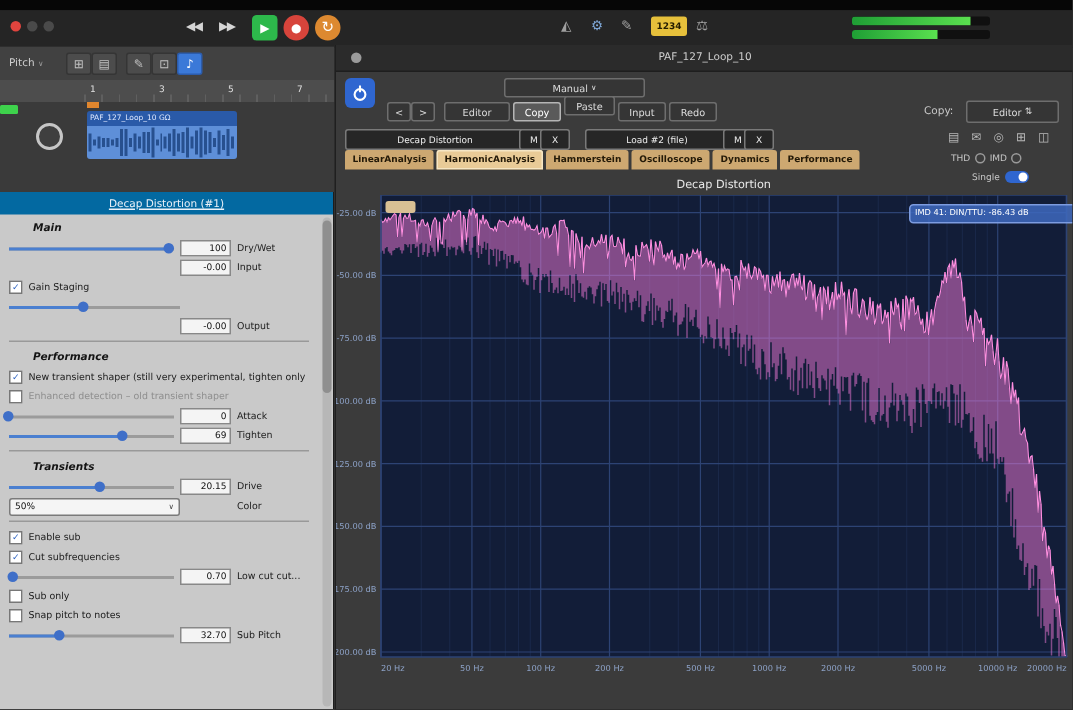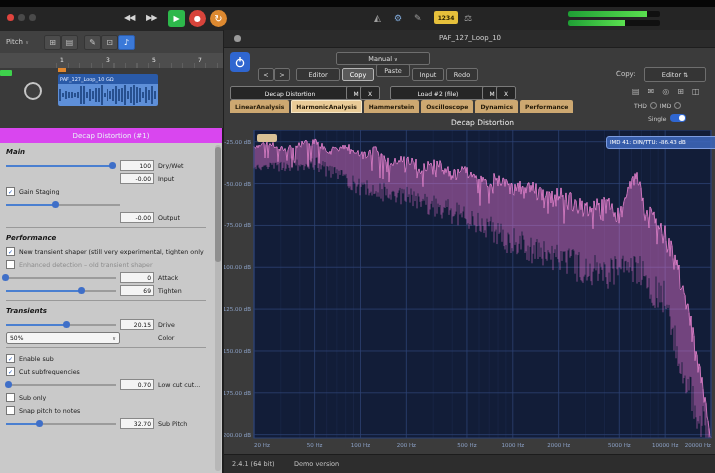--- a/index.html
+++ b/index.html
@@ -34,24 +34,24 @@
         background:repeating-linear-gradient(90deg,#5f5f5f 0 1px,transparent 1px 11.5px);}
   .ruler .rnum{position:absolute;top:3px;font-size:6px;color:#e0e0e0;}
   .trackarea{left:0;top:68px;width:223px;height:60px;background:#3a3a3a;}
   .clip-head{background:#2a5aa8;color:#dfe9ff;font-size:5px;line-height:10px;padding:0 2px;
              white-space:nowrap;overflow:hidden;border-radius:2px 2px 0 0;}
   .clip-wave{background:#5e8fd8;display:flex;align-items:center;padding:0 1px;overflow:hidden;border-radius:0 0 2px 2px;}
   .clip-wave span{display:inline-block;width:2px;margin-right:1px;background:#27508f;}
   .knob-circ{width:14px;height:14px;border:2px solid #c6c6c6;border-radius:50%;background:#3f3f3f;}
   
   .pwin{left:0;top:128px;width:222px;height:345px;background:#c9c9c9;border-right:1px solid #1d1d1d;}
-  .pwin-title{position:absolute;left:0;top:0;width:100%;height:15px;background:#d946ef;color:#eaf1f8;
-              font-size:7px;display:flex;align-items:center;justify-content:center;}
+  .pwin-title{position:absolute;left:0;top:0;width:100%;height:15px;background:#0369a1;color:#eaf1f8;
+              font-size:7px;display:flex;align-items:center;justify-content:center;text-decoration:underline;}
   .pwin-body{position:absolute;left:0;top:15px;width:212px;bottom:0;padding-top:3px;overflow:hidden;}
-  .pw-section{font-size:7px;font-weight:bold;font-style:italic;color:#141414;padding:2px 6px 1px;height:10px;}
+  .pw-section{font-size:7px;font-weight:bold;font-style:italic;color:#141414;padding:2px 22px 1px;height:10px;}
   .pw-divider{border-top:1px solid #999;margin:3px 6px 4px;}
   .pw-row{display:flex;align-items:center;gap:4px;height:13px;padding:0 6px;}
   .slider{flex:1;position:relative;height:9px;}
   .slider .track{position:absolute;left:0;right:0;top:4px;height:1.5px;background:#9b9b9b;}
   .slider .fill{position:absolute;left:0;top:4px;height:1.5px;background:#4a7fd0;}
   .slider .knob{position:absolute;top:1px;width:7px;height:7px;border-radius:50%;background:#3f6fc8;}
   .valbox{width:30px;height:9px;background:#f4f4f4;border:1px solid #888;font-size:6px;color:#111;
           display:flex;align-items:center;justify-content:flex-end;padding-right:2px;flex:none;}
   .plabel{width:48px;font-size:6.3px;color:#1c1c1c;white-space:nowrap;overflow:hidden;flex:none;}
   .chk{width:7px;height:7px;background:#fff;border:1px solid #777;font-size:6px;line-height:7px;
@@ -440,19 +440,15 @@
         <line x1="30" y1="304.65217391304344" x2="487" y2="304.65217391304344" stroke="#2d4374" stroke-width="0.8"></line>
         <text x="27" y="306.65217391304344" text-anchor="end" font-size="5.5" fill="#8ca1c6">-200.00 dB</text>
         <path d="M30.0 16.5L30.0 38.3M31.0 18.2L31.0 37.2M32.0 17.7L32.0 39.2M33.0 15.6L33.0 35.5M34.0 17.9L34.0 34.7M35.0 15.1L35.0 37.6M36.0 16.5L36.0 38.8M37.0 15.2L37.0 40.2M38.0 13.7L38.0 37.1M39.0 12.5L39.0 36.6M40.0 13.2L40.0 35.4M41.0 28.0L41.0 35.5M42.0 14.8L42.0 34.9M43.0 12.1L43.0 36.8M44.0 28.1L44.0 39.0M45.0 15.4L45.0 37.0M46.0 13.5L46.0 32.7M47.0 15.5L47.0 33.2M48.0 15.5L48.0 34.8M49.0 12.5L49.0 32.8M50.0 17.6L50.0 38.7M51.0 17.4L51.0 32.9M52.0 17.3L52.0 32.6M53.0 16.8L53.0 35.3M54.0 31.8L54.0 34.3M55.0 19.0L55.0 41.4M56.0 20.8L56.0 32.9M57.0 16.8L57.0 31.9M58.0 16.5L58.0 40.0M59.0 20.0L59.0 38.0M60.0 20.7L60.0 32.5M61.0 18.5L61.0 41.1M62.0 22.1L62.0 38.7M63.0 30.6L63.0 33.7M64.0 20.2L64.0 35.1M65.0 16.9L65.0 37.8M66.0 15.2L66.0 40.9M67.0 17.2L67.0 28.5M68.0 37.2L68.0 38.2M69.0 17.9L69.0 29.9M70.0 31.8L70.0 32.8M71.0 32.3L71.0 33.4M72.0 15.9L72.0 35.4M73.0 17.7L73.0 29.6M74.0 15.8L74.0 40.7M75.0 12.7L75.0 34.9M76.0 16.1L76.0 36.4M77.0 17.3L77.0 34.4M78.0 11.1L78.0 35.2M79.0 14.2L79.0 34.9M80.0 13.3L80.0 40.1M81.0 10.8L81.0 36.3M82.0 10.3L82.0 33.9M83.0 11.2L83.0 34.8M84.0 36.6L84.0 37.6M85.0 13.4L85.0 38.8M86.0 16.1L86.0 29.9M87.0 31.6L87.0 33.4M88.0 15.8L88.0 28.4M89.0 9.6L89.0 37.5M90.0 14.0L90.0 39.8M91.0 9.1L91.0 35.1M92.0 9.6L92.0 27.8M93.0 14.6L93.0 27.4M94.0 12.1L94.0 38.1M95.0 33.3L95.0 42.0M96.0 16.7L96.0 33.8M97.0 18.6L97.0 39.4M98.0 13.3L98.0 35.3M99.0 19.6L99.0 31.2M100.0 16.5L100.0 36.5M101.0 18.0L101.0 32.1M102.0 21.0L102.0 46.5M103.0 22.5L103.0 36.0M104.0 22.3L104.0 36.7M105.0 23.8L105.0 40.6M106.0 21.2L106.0 35.8M107.0 24.5L107.0 47.7M108.0 18.9L108.0 36.4M109.0 16.8L109.0 44.1M110.0 18.1L110.0 37.3M111.0 17.4L111.0 37.1M112.0 17.8L112.0 43.2M113.0 18.6L113.0 39.3M114.0 20.6L114.0 49.0M115.0 21.0L115.0 40.7M116.0 17.2L116.0 44.9M117.0 16.9L117.0 40.0M118.0 18.6L118.0 40.2M119.0 15.1L119.0 45.9M120.0 19.2L120.0 44.3M121.0 15.2L121.0 45.4M122.0 18.5L122.0 43.9M123.0 17.1L123.0 48.2M124.0 20.7L124.0 56.3M125.0 14.4L125.0 58.2M126.0 24.0L126.0 56.4M127.0 19.3L127.0 59.7M128.0 21.3L128.0 60.2M129.0 20.1L129.0 45.6M130.0 23.0L130.0 51.7M131.0 22.8L131.0 53.2M132.0 23.5L132.0 63.2M133.0 22.6L133.0 56.6M134.0 20.5L134.0 54.5M135.0 26.1L135.0 48.7M136.0 25.5L136.0 65.3M137.0 24.4L137.0 56.9M138.0 21.7L138.0 52.7M139.0 29.1L139.0 54.8M140.0 22.0L140.0 52.6M141.0 22.0L141.0 54.3M142.0 28.3L142.0 64.7M143.0 27.1L143.0 50.3M144.0 26.1L144.0 58.6M145.0 21.3L145.0 65.4M146.0 19.9L146.0 63.1M147.0 25.1L147.0 61.7M148.0 40.8L148.0 65.5M149.0 17.4L149.0 55.1M150.0 16.8L150.0 64.0M151.0 17.1L151.0 63.6M152.0 16.7L152.0 61.2M153.0 21.4L153.0 66.7M154.0 21.7L154.0 62.4M155.0 26.7L155.0 66.7M156.0 48.1L156.0 53.3M157.0 23.7L157.0 68.6M158.0 24.1L158.0 59.1M159.0 49.1L159.0 71.4M160.0 25.6L160.0 52.9M161.0 29.4L161.0 56.9M162.0 32.1L162.0 65.4M163.0 42.1L163.0 58.8M164.0 27.9L164.0 67.6M165.0 52.1L165.0 68.5M166.0 35.5L166.0 64.5M167.0 33.3L167.0 69.7M168.0 34.2L168.0 61.8M169.0 35.8L169.0 60.8M170.0 32.5L170.0 61.7M171.0 28.2L171.0 66.2M172.0 33.2L172.0 72.4M173.0 34.2L173.0 67.5M174.0 32.6L174.0 62.9M175.0 30.4L175.0 60.4M176.0 32.1L176.0 57.9M177.0 26.2L177.0 74.3M178.0 31.7L178.0 58.8M179.0 31.6L179.0 63.4M180.0 26.6L180.0 59.4M181.0 42.4L181.0 70.7M182.0 37.4L182.0 71.8M183.0 28.2L183.0 56.9M184.0 26.9L184.0 67.0M185.0 34.1L185.0 64.3M186.0 34.5L186.0 72.6M187.0 34.0L187.0 58.5M188.0 28.0L188.0 64.8M189.0 31.3L189.0 76.1M190.0 32.6L190.0 61.4M191.0 39.4L191.0 71.1M192.0 29.1L192.0 65.9M193.0 48.1L193.0 78.4M194.0 41.6L194.0 63.4M195.0 38.9L195.0 66.5M196.0 43.0L196.0 71.8M197.0 43.6L197.0 76.9M198.0 40.7L198.0 71.2M199.0 56.8L199.0 68.9M200.0 33.5L200.0 70.7M201.0 39.9L201.0 63.9M202.0 40.7L202.0 74.8M203.0 40.7L203.0 66.8M204.0 31.3L204.0 84.2M205.0 35.1L205.0 84.7M206.0 34.2L206.0 79.5M207.0 33.1L207.0 73.8M208.0 36.3L208.0 70.9M209.0 44.5L209.0 77.4M210.0 29.7L210.0 65.6M211.0 40.0L211.0 86.6M212.0 47.1L212.0 68.6M213.0 31.0L213.0 83.7M214.0 35.2L214.0 73.6M215.0 37.2L215.0 77.1M216.0 30.6L216.0 75.0M217.0 33.4L217.0 84.7M218.0 41.4L218.0 88.5M219.0 40.0L219.0 82.6M220.0 44.4L220.0 77.2M221.0 38.5L221.0 78.0M222.0 42.8L222.0 70.5M223.0 39.0L223.0 77.0M224.0 36.6L224.0 69.2M225.0 46.4L225.0 84.9M226.0 41.0L226.0 80.3M227.0 49.8L227.0 78.4M228.0 45.5L228.0 93.8M229.0 48.3L229.0 86.5M230.0 39.5L230.0 86.1M231.0 39.8L231.0 84.4M232.0 50.0L232.0 81.6M233.0 47.4L233.0 72.6M234.0 39.0L234.0 95.3M235.0 42.8L235.0 74.8M236.0 41.8L236.0 84.5M237.0 40.9L237.0 83.1M238.0 36.5L238.0 87.4M239.0 38.9L239.0 81.5M240.0 38.9L240.0 76.5M241.0 36.5L241.0 88.2M242.0 43.1L242.0 89.2M243.0 37.4L243.0 94.6M244.0 48.1L244.0 93.1M245.0 46.5L245.0 98.8M246.0 45.4L246.0 94.1M247.0 42.0L247.0 95.6M248.0 47.2L248.0 81.0M249.0 44.6L249.0 86.3M250.0 44.0L250.0 94.9M251.0 47.9L251.0 95.3M252.0 45.6L252.0 102.3M253.0 49.5L253.0 96.2M254.0 63.2L254.0 82.9M255.0 49.0L255.0 95.6M256.0 75.7L256.0 100.9M257.0 45.9L257.0 102.1M258.0 51.8L258.0 88.4M259.0 47.2L259.0 95.9M260.0 50.4L260.0 103.0M261.0 49.2L261.0 100.3M262.0 49.7L262.0 107.4M263.0 56.6L263.0 88.6M264.0 56.5L264.0 92.0M265.0 73.5L265.0 96.2M266.0 54.4L266.0 91.3M267.0 54.1L267.0 86.7M268.0 57.2L268.0 101.6M269.0 63.4L269.0 92.3M270.0 43.4L270.0 112.6M271.0 47.5L271.0 101.5M272.0 50.3L272.0 99.6M273.0 48.2L273.0 114.1M274.0 56.1L274.0 93.1M275.0 45.7L275.0 103.9M276.0 53.3L276.0 102.5M277.0 55.7L277.0 93.7M278.0 53.4L278.0 111.8M279.0 47.9L279.0 99.6M280.0 48.8L280.0 116.1M281.0 56.6L281.0 119.5M282.0 49.2L282.0 115.1M283.0 50.8L283.0 123.0M284.0 55.1L284.0 102.6M285.0 53.7L285.0 104.4M286.0 64.0L286.0 112.9M287.0 53.5L287.0 123.0M288.0 53.5L288.0 118.2M289.0 64.2L289.0 121.3M290.0 65.3L290.0 98.2M291.0 54.2L291.0 114.9M292.0 61.0L292.0 112.2M293.0 57.1L293.0 124.2M294.0 52.9L294.0 122.7M295.0 61.8L295.0 113.8M296.0 51.1L296.0 105.8M297.0 64.2L297.0 119.5M298.0 56.7L298.0 101.5M299.0 56.4L299.0 105.5M300.0 68.5L300.0 109.7M301.0 57.5L301.0 123.0M302.0 63.2L302.0 121.3M303.0 56.4L303.0 129.9M304.0 53.1L304.0 115.6M305.0 52.7L305.0 130.8M306.0 62.2L306.0 116.9M307.0 55.3L307.0 107.7M308.0 60.7L308.0 133.3M309.0 52.0L309.0 123.7M310.0 60.9L310.0 115.2M311.0 63.5L311.0 128.9M312.0 53.5L312.0 112.1M313.0 70.2L313.0 109.1M314.0 67.8L314.0 129.0M315.0 59.0L315.0 112.6M316.0 57.2L316.0 126.9M317.0 58.5L317.0 117.6M318.0 70.3L318.0 128.7M319.0 59.6L319.0 135.4M320.0 78.1L320.0 111.2M321.0 68.1L321.0 122.0M322.0 65.8L322.0 128.9M323.0 61.4L323.0 130.7M324.0 83.7L324.0 120.2M325.0 61.6L325.0 122.3M326.0 63.4L326.0 123.6M327.0 73.0L327.0 129.7M328.0 61.0L328.0 115.9M329.0 76.8L329.0 140.1M330.0 70.1L330.0 123.0M331.0 64.7L331.0 119.3M332.0 76.4L332.0 127.1M333.0 58.1L333.0 114.8M334.0 70.3L334.0 129.1M335.0 66.4L335.0 132.4M336.0 68.5L336.0 139.9M337.0 57.9L337.0 121.0M338.0 66.8L338.0 130.9M339.0 65.2L339.0 121.4M340.0 93.6L340.0 121.7M341.0 69.9L341.0 121.3M342.0 62.9L342.0 132.5M343.0 75.1L343.0 143.8M344.0 79.8L344.0 120.4M345.0 65.2L345.0 118.5M346.0 62.5L346.0 127.7M347.0 62.9L347.0 126.0M348.0 79.5L348.0 120.1M349.0 81.3L349.0 119.0M350.0 76.1L350.0 120.6M351.0 69.5L351.0 143.7M352.0 70.9L352.0 124.5M353.0 79.3L353.0 151.7M354.0 83.5L354.0 125.1M355.0 79.7L355.0 122.1M356.0 68.2L356.0 147.2M357.0 79.8L357.0 150.2M358.0 70.8L358.0 151.4M359.0 86.5L359.0 152.9M360.0 82.4L360.0 146.6M361.0 73.4L361.0 144.7M362.0 75.6L362.0 128.7M363.0 72.4L363.0 150.5M364.0 86.2L364.0 147.0M365.0 83.8L365.0 146.0M366.0 76.6L366.0 133.6M367.0 82.3L367.0 151.2M368.0 78.0L368.0 155.2M369.0 98.9L369.0 141.7M370.0 70.9L370.0 138.5M371.0 77.7L371.0 125.1M372.0 80.2L372.0 140.4M373.0 68.6L373.0 132.3M374.0 75.1L374.0 150.9M375.0 73.0L375.0 143.8M376.0 84.8L376.0 133.4M377.0 89.8L377.0 136.8M378.0 69.3L378.0 139.9M379.0 90.9L379.0 150.8M380.0 67.2L380.0 132.3M381.0 69.9L381.0 134.4M382.0 83.5L382.0 147.2M383.0 69.4L383.0 154.0M384.0 71.2L384.0 158.7M385.0 68.1L385.0 142.6M386.0 79.6L386.0 151.9M387.0 78.5L387.0 128.4M388.0 73.6L388.0 129.9M389.0 81.8L389.0 138.6M390.0 86.8L390.0 154.6M391.0 82.5L391.0 126.2M392.0 91.7L392.0 129.1M393.0 91.1L393.0 139.3M394.0 77.9L394.0 145.3M395.0 93.3L395.0 137.4M396.0 83.3L396.0 137.5M397.0 76.2L397.0 139.3M398.0 87.2L398.0 128.8M399.0 76.9L399.0 125.7M400.0 71.5L400.0 142.4M401.0 67.5L401.0 131.3M402.0 68.3L402.0 130.8M403.0 64.2L403.0 140.4M404.0 57.2L404.0 132.1M405.0 58.5L405.0 142.5M406.0 51.3L406.0 137.1M407.0 58.7L407.0 128.1M408.0 48.4L408.0 141.1M409.0 46.3L409.0 152.0M410.0 55.4L410.0 126.1M411.0 43.6L411.0 126.7M412.0 49.1L412.0 132.4M413.0 42.4L413.0 153.6M414.0 54.9L414.0 133.2M415.0 54.9L415.0 152.0M416.0 51.7L416.0 126.1M417.0 57.8L417.0 155.2M418.0 70.9L418.0 149.8M419.0 67.9L419.0 131.1M420.0 83.4L420.0 146.0M421.0 90.7L421.0 146.4M422.0 84.8L422.0 145.3M423.0 80.2L423.0 158.4M424.0 87.2L424.0 157.3M425.0 98.0L425.0 148.2M426.0 76.9L426.0 168.8M427.0 78.6L427.0 164.6M428.0 82.8L428.0 172.8M429.0 84.9L429.0 175.8M430.0 81.9L430.0 175.2M431.0 93.3L431.0 177.9M432.0 88.6L432.0 146.5M433.0 114.2L433.0 168.1M434.0 95.5L434.0 177.5M435.0 99.4L435.0 152.6M436.0 97.5L436.0 172.4M437.0 93.2L437.0 155.7M438.0 104.1L438.0 172.3M439.0 113.3L439.0 182.3M440.0 105.5L440.0 150.8M441.0 95.6L441.0 175.9M442.0 110.8L442.0 179.1M443.0 122.5L443.0 174.7M444.0 118.9L444.0 177.9M445.0 108.2L445.0 174.9M446.0 126.4L446.0 186.4M447.0 110.8L447.0 204.9M448.0 115.6L448.0 199.2M449.0 128.3L449.0 197.7M450.0 139.6L450.0 220.6M451.0 124.9L451.0 195.5M452.0 135.2L452.0 228.3M453.0 129.9L453.0 216.2M454.0 139.7L454.0 236.0M455.0 135.0L455.0 233.7M456.0 159.2L456.0 243.2M457.0 159.8L457.0 244.0M458.0 157.8L458.0 232.2M459.0 155.7L459.0 253.4M460.0 163.0L460.0 248.0M461.0 165.3L461.0 245.5M462.0 179.3L462.0 263.3M463.0 174.6L463.0 262.0M464.0 173.8L464.0 249.1M465.0 182.6L465.0 260.5M466.0 195.6L466.0 246.7M467.0 186.0L467.0 247.1M468.0 211.9L468.0 281.0M469.0 197.4L469.0 256.0M470.0 205.9L470.0 288.8M471.0 230.8L471.0 275.5M472.0 221.3L472.0 287.3M473.0 225.1L473.0 298.7M474.0 242.5L474.0 291.2M475.0 233.8L475.0 293.6M476.0 236.6L476.0 285.9M477.0 253.1L477.0 307.0M478.0 247.3L478.0 295.8M479.0 259.1L479.0 276.0M480.0 272.5L480.0 281.4M481.0 267.3L481.0 295.4M482.0 273.2L482.0 308.0M483.0 286.5L483.0 287.5M484.0 291.0L484.0 308.0M485.0 298.3L485.0 308.0M486.0 307.0L486.0 308.0M487.0 307.0L487.0 308.0" stroke="rgba(242,122,216,0.5)" stroke-width="1" fill="none"></path>
         <polyline points="30.0,16.5 31.0,18.2 32.0,17.7 33.0,15.6 34.0,17.9 35.0,15.1 36.0,16.5 37.0,15.2 38.0,13.7 39.0,12.5 40.0,13.2 41.0,28.0 42.0,14.8 43.0,12.1 44.0,28.1 45.0,15.4 46.0,13.5 47.0,15.5 48.0,15.5 49.0,12.5 50.0,17.6 51.0,17.4 52.0,17.3 53.0,16.8 54.0,31.8 55.0,19.0 56.0,20.8 57.0,16.8 58.0,16.5 59.0,20.0 60.0,20.7 61.0,18.5 62.0,22.1 63.0,30.6 64.0,20.2 65.0,16.9 66.0,15.2 67.0,17.2 68.0,37.2 69.0,17.9 70.0,31.8 71.0,32.3 72.0,15.9 73.0,17.7 74.0,15.8 75.0,12.7 76.0,16.1 77.0,17.3 78.0,11.1 79.0,14.2 80.0,13.3 81.0,10.8 82.0,10.3 83.0,11.2 84.0,36.6 85.0,13.4 86.0,16.1 87.0,31.6 88.0,15.8 89.0,9.6 90.0,14.0 91.0,9.1 92.0,9.6 93.0,14.6 94.0,12.1 95.0,33.3 96.0,16.7 97.0,18.6 98.0,13.3 99.0,19.6 100.0,16.5 101.0,18.0 102.0,21.0 103.0,22.5 104.0,22.3 105.0,23.8 106.0,21.2 107.0,24.5 108.0,18.9 109.0,16.8 110.0,18.1 111.0,17.4 112.0,17.8 113.0,18.6 114.0,20.6 115.0,21.0 116.0,17.2 117.0,16.9 118.0,18.6 119.0,15.1 120.0,19.2 121.0,15.2 122.0,18.5 123.0,17.1 124.0,20.7 125.0,14.4 126.0,24.0 127.0,19.3 128.0,21.3 129.0,20.1 130.0,23.0 131.0,22.8 132.0,23.5 133.0,22.6 134.0,20.5 135.0,26.1 136.0,25.5 137.0,24.4 138.0,21.7 139.0,29.1 140.0,22.0 141.0,22.0 142.0,28.3 143.0,27.1 144.0,26.1 145.0,21.3 146.0,19.9 147.0,25.1 148.0,40.8 149.0,17.4 150.0,16.8 151.0,17.1 152.0,16.7 153.0,21.4 154.0,21.7 155.0,26.7 156.0,48.1 157.0,23.7 158.0,24.1 159.0,49.1 160.0,25.6 161.0,29.4 162.0,32.1 163.0,42.1 164.0,27.9 165.0,52.1 166.0,35.5 167.0,33.3 168.0,34.2 169.0,35.8 170.0,32.5 171.0,28.2 172.0,33.2 173.0,34.2 174.0,32.6 175.0,30.4 176.0,32.1 177.0,26.2 178.0,31.7 179.0,31.6 180.0,26.6 181.0,42.4 182.0,37.4 183.0,28.2 184.0,26.9 185.0,34.1 186.0,34.5 187.0,34.0 188.0,28.0 189.0,31.3 190.0,32.6 191.0,39.4 192.0,29.1 193.0,48.1 194.0,41.6 195.0,38.9 196.0,43.0 197.0,43.6 198.0,40.7 199.0,56.8 200.0,33.5 201.0,39.9 202.0,40.7 203.0,40.7 204.0,31.3 205.0,35.1 206.0,34.2 207.0,33.1 208.0,36.3 209.0,44.5 210.0,29.7 211.0,40.0 212.0,47.1 213.0,31.0 214.0,35.2 215.0,37.2 216.0,30.6 217.0,33.4 218.0,41.4 219.0,40.0 220.0,44.4 221.0,38.5 222.0,42.8 223.0,39.0 224.0,36.6 225.0,46.4 226.0,41.0 227.0,49.8 228.0,45.5 229.0,48.3 230.0,39.5 231.0,39.8 232.0,50.0 233.0,47.4 234.0,39.0 235.0,42.8 236.0,41.8 237.0,40.9 238.0,36.5 239.0,38.9 240.0,38.9 241.0,36.5 242.0,43.1 243.0,37.4 244.0,48.1 245.0,46.5 246.0,45.4 247.0,42.0 248.0,47.2 249.0,44.6 250.0,44.0 251.0,47.9 252.0,45.6 253.0,49.5 254.0,63.2 255.0,49.0 256.0,75.7 257.0,45.9 258.0,51.8 259.0,47.2 260.0,50.4 261.0,49.2 262.0,49.7 263.0,56.6 264.0,56.5 265.0,73.5 266.0,54.4 267.0,54.1 268.0,57.2 269.0,63.4 270.0,43.4 271.0,47.5 272.0,50.3 273.0,48.2 274.0,56.1 275.0,45.7 276.0,53.3 277.0,55.7 278.0,53.4 279.0,47.9 280.0,48.8 281.0,56.6 282.0,49.2 283.0,50.8 284.0,55.1 285.0,53.7 286.0,64.0 287.0,53.5 288.0,53.5 289.0,64.2 290.0,65.3 291.0,54.2 292.0,61.0 293.0,57.1 294.0,52.9 295.0,61.8 296.0,51.1 297.0,64.2 298.0,56.7 299.0,56.4 300.0,68.5 301.0,57.5 302.0,63.2 303.0,56.4 304.0,53.1 305.0,52.7 306.0,62.2 307.0,55.3 308.0,60.7 309.0,52.0 310.0,60.9 311.0,63.5 312.0,53.5 313.0,70.2 314.0,67.8 315.0,59.0 316.0,57.2 317.0,58.5 318.0,70.3 319.0,59.6 320.0,78.1 321.0,68.1 322.0,65.8 323.0,61.4 324.0,83.7 325.0,61.6 326.0,63.4 327.0,73.0 328.0,61.0 329.0,76.8 330.0,70.1 331.0,64.7 332.0,76.4 333.0,58.1 334.0,70.3 335.0,66.4 336.0,68.5 337.0,57.9 338.0,66.8 339.0,65.2 340.0,93.6 341.0,69.9 342.0,62.9 343.0,75.1 344.0,79.8 345.0,65.2 346.0,62.5 347.0,62.9 348.0,79.5 349.0,81.3 350.0,76.1 351.0,69.5 352.0,70.9 353.0,79.3 354.0,83.5 355.0,79.7 356.0,68.2 357.0,79.8 358.0,70.8 359.0,86.5 360.0,82.4 361.0,73.4 362.0,75.6 363.0,72.4 364.0,86.2 365.0,83.8 366.0,76.6 367.0,82.3 368.0,78.0 369.0,98.9 370.0,70.9 371.0,77.7 372.0,80.2 373.0,68.6 374.0,75.1 375.0,73.0 376.0,84.8 377.0,89.8 378.0,69.3 379.0,90.9 380.0,67.2 381.0,69.9 382.0,83.5 383.0,69.4 384.0,71.2 385.0,68.1 386.0,79.6 387.0,78.5 388.0,73.6 389.0,81.8 390.0,86.8 391.0,82.5 392.0,91.7 393.0,91.1 394.0,77.9 395.0,93.3 396.0,83.3 397.0,76.2 398.0,87.2 399.0,76.9 400.0,71.5 401.0,67.5 402.0,68.3 403.0,64.2 404.0,57.2 405.0,58.5 406.0,51.3 407.0,58.7 408.0,48.4 409.0,46.3 410.0,55.4 411.0,43.6 412.0,49.1 413.0,42.4 414.0,54.9 415.0,54.9 416.0,51.7 417.0,57.8 418.0,70.9 419.0,67.9 420.0,83.4 421.0,90.7 422.0,84.8 423.0,80.2 424.0,87.2 425.0,98.0 426.0,76.9 427.0,78.6 428.0,82.8 429.0,84.9 430.0,81.9 431.0,93.3 432.0,88.6 433.0,114.2 434.0,95.5 435.0,99.4 436.0,97.5 437.0,93.2 438.0,104.1 439.0,113.3 440.0,105.5 441.0,95.6 442.0,110.8 443.0,122.5 444.0,118.9 445.0,108.2 446.0,126.4 447.0,110.8 448.0,115.6 449.0,128.3 450.0,139.6 451.0,124.9 452.0,135.2 453.0,129.9 454.0,139.7 455.0,135.0 456.0,159.2 457.0,159.8 458.0,157.8 459.0,155.7 460.0,163.0 461.0,165.3 462.0,179.3 463.0,174.6 464.0,173.8 465.0,182.6 466.0,195.6 467.0,186.0 468.0,211.9 469.0,197.4 470.0,205.9 471.0,230.8 472.0,221.3 473.0,225.1 474.0,242.5 475.0,233.8 476.0,236.6 477.0,253.1 478.0,247.3 479.0,259.1 480.0,272.5 481.0,267.3 482.0,273.2 483.0,286.5 484.0,291.0 485.0,298.3 486.0,307.0 487.0,307.0 " stroke="#ff8fe0" stroke-width="0.7" fill="none"></polyline>
         <rect x="30" y="0" width="457" height="308" fill="none" stroke="#2d4374" stroke-width="1"></rect>
       </svg>
 
     <div class="cornerchip"></div>
     <div class="readout">IMD 41: DIN/TTU: -86.43 dB</div>
 
-    <div class="statusbar">
-      <span style="left:8px;">2.4.1 (64 bit)</span>
-      <span style="left:70px;">Demo version</span>
-    </div>
   </div>
 
 </div>
 
 </body></html>

